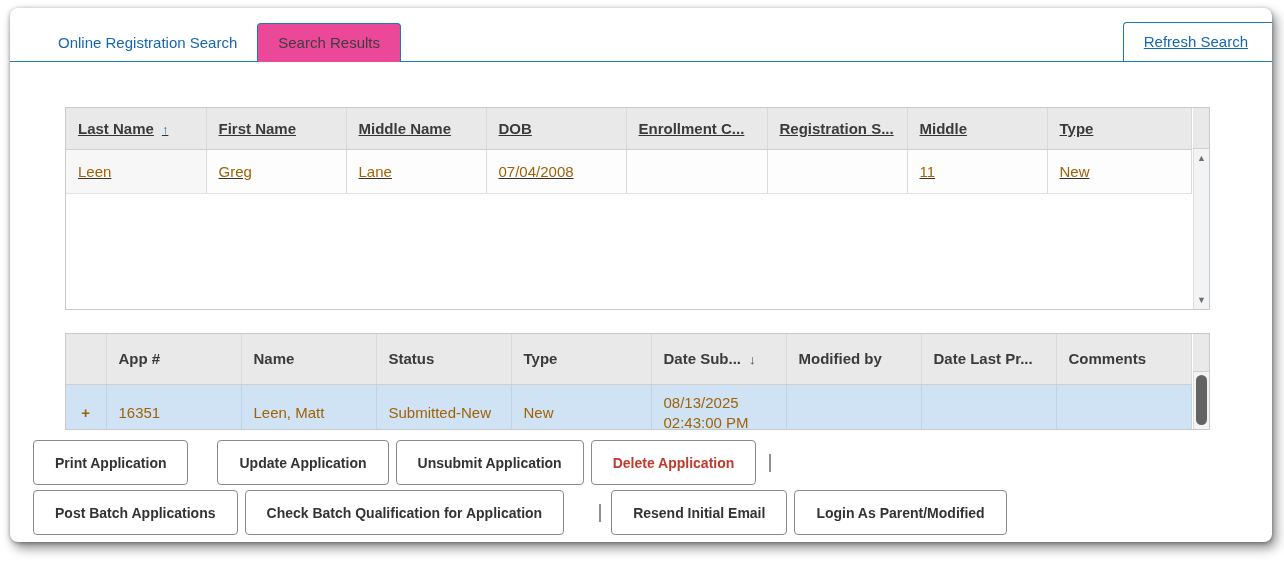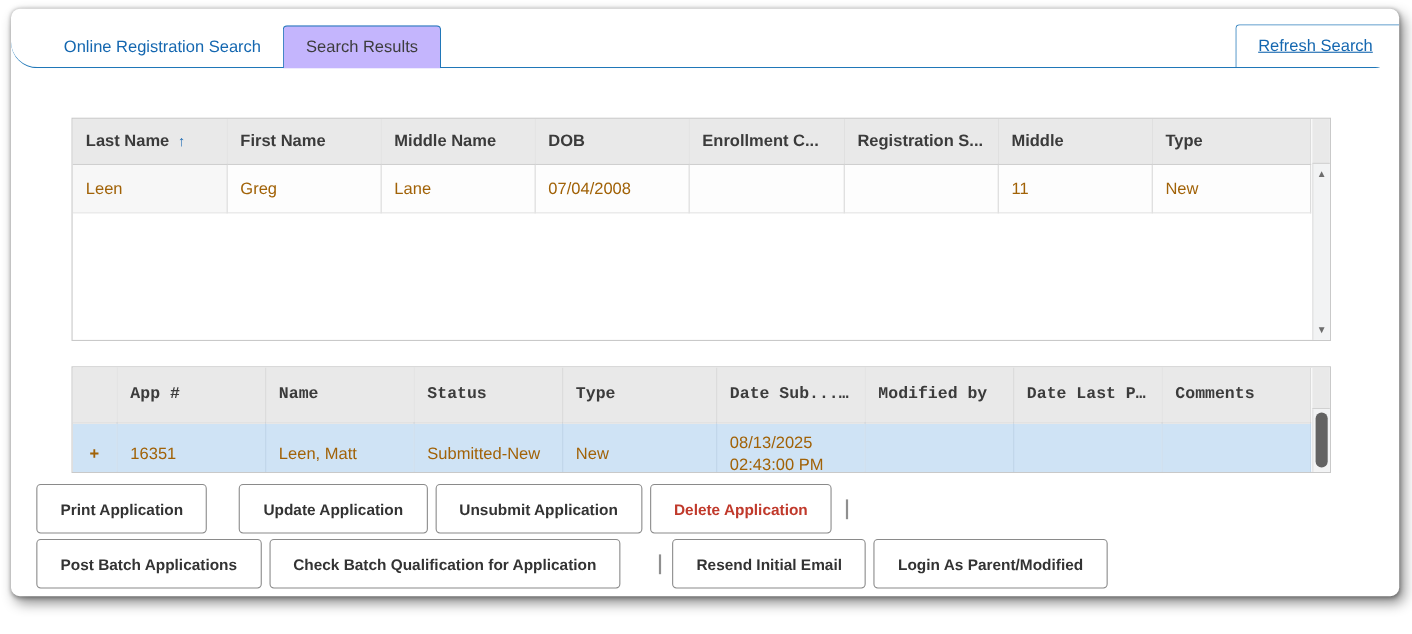--- a/index.html
+++ b/index.html
@@ -17,27 +17,26 @@
     overflow: hidden;
   }
 
   
   .tabbar {
     display: flex;
     align-items: flex-end;
     padding: 14px 0 0 28px;
     border-bottom: 1px solid #2077b8;
     position: relative;
-    border-radius: 24px;
   }
   .tab { font-size: 15px; padding: 10px 20px; white-space: nowrap; cursor: pointer; }
   .tab-inactive { color: #1467b0; }
   .tab-active {
     color: #3d3d3d;
-    background: #c4b5fd;
+    background: #ec4899;
     border: 1px solid #2077b8;
     border-bottom: none;
     border-radius: 4px 4px 0 0;
     margin-bottom: -1px;
     position: relative;
     z-index: 2;
     padding-bottom: 11px;
   }
   .refresh-tab {
     margin-left: auto;
@@ -66,26 +65,26 @@
   .grid thead th {
     background: #e9e9e9;
     border-bottom: 1px solid #cfcfcf;
     font-weight: bold;
     color: #3b3b3b;
     white-space: nowrap;
     text-overflow: ellipsis;
     height: 41px;
   }
   .grid tbody td { border-bottom: 1px solid #e3e3e3; color: #a16207; background: #fdfdfd; }
-  .grid1 { height: 203px; }
+  .grid1 { height: 203px; text-decoration: underline; }
   .grid1 tbody td { white-space: nowrap; text-overflow: ellipsis; height: 44px; }
   .grid1 tbody td.first { background: #f7f7f7; }
 
   .grid2 { height: 97px; margin-top: 23px; }
-  .grid2 thead th { padding: 9px 12px; height: 50px; font-family: Liberation Mono, monospace; }
+  .grid2 thead th { padding: 9px 12px; height: 50px; }
   .grid2 tbody td { white-space: normal; line-height: 1.35; padding: 8px 12px; }
   .grid2 tbody tr.selected td { background: #cfe3f5; border-color: #bcd3e8; }
   .expander-cell { text-align: center !important; font-weight: bold; font-size: 17px; color: #222; cursor: pointer; }
 
   .sort { margin-left: 8px; font-size: 13px; font-weight: bold; }
   .sort-asc { color: #1f6cb4; }
   .sort-desc { color: #444; }
 
   .hdr-cap { position: absolute; top: 0; right: 0; width: 16px; background: #e9e9e9; border-bottom: 1px solid #cfcfcf; }
   .grid1 .hdr-cap { height: 41px; }

